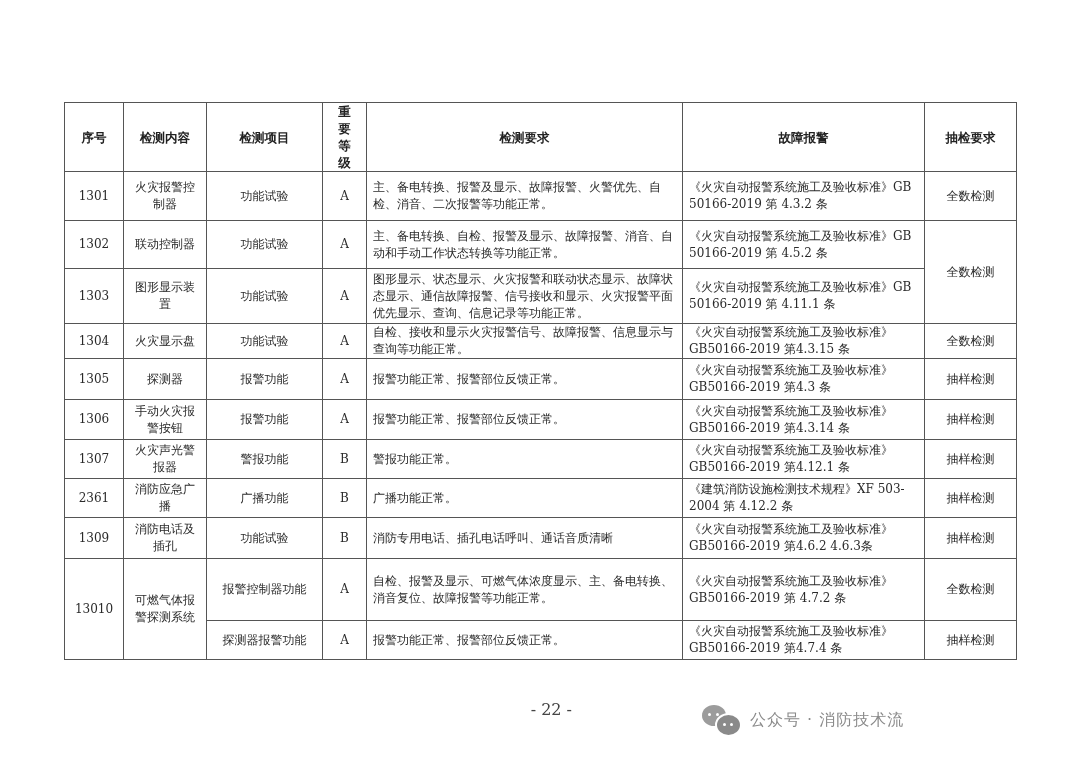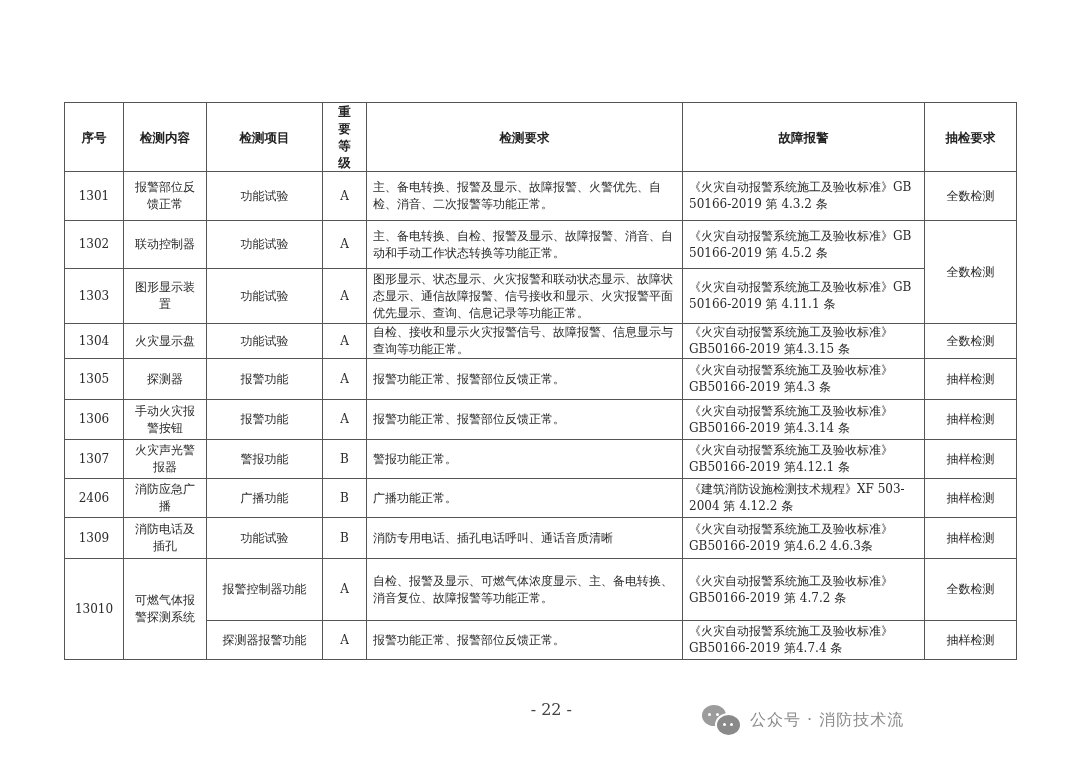--- a/index.html
+++ b/index.html
@@ -61,21 +61,21 @@
       <th>检测内容</th>
       <th>检测项目</th>
       <th style="padding:0 11px">重要等级</th>
       <th>检测要求</th>
       <th>故障报警</th>
       <th>抽检要求</th>
     </tr>
 
     <tr style="height:49px">
       <td class="c">1301</td>
-      <td class="c">报警部位反馈正常</td>
+      <td class="c">火灾报警控制器</td>
       <td class="c">功能试验</td>
       <td class="c">A</td>
       <td class="l">主、备电转换、报警及显示、故障报警、火警优先、自检、消音、二次报警等功能正常。</td>
       <td class="l">《火灾自动报警系统施工及验收标准》GB 50166-2019 第 4.3.2 条</td>
       <td class="c">全数检测</td>
     </tr>
 
     <tr style="height:48px" class="inner-rule">
       <td class="c">1302</td>
       <td class="c">联动控制器</td>
@@ -129,21 +129,21 @@
       <td class="c">1307</td>
       <td class="c">火灾声光警报器</td>
       <td class="c">警报功能</td>
       <td class="c">B</td>
       <td class="l">警报功能正常。</td>
       <td class="l">《火灾自动报警系统施工及验收标准》GB50166-2019 第4.12.1 条</td>
       <td class="c">抽样检测</td>
     </tr>
 
     <tr style="height:39px">
-      <td class="c">2406</td>
+      <td class="c">2361</td>
       <td class="c">消防应急广播</td>
       <td class="c">广播功能</td>
       <td class="c">B</td>
       <td class="l">广播功能正常。</td>
       <td class="l">《建筑消防设施检测技术规程》XF 503-2004 第 4.12.2 条</td>
       <td class="c">抽样检测</td>
     </tr>
 
     <tr style="height:41px">
       <td class="c">1309</td>

